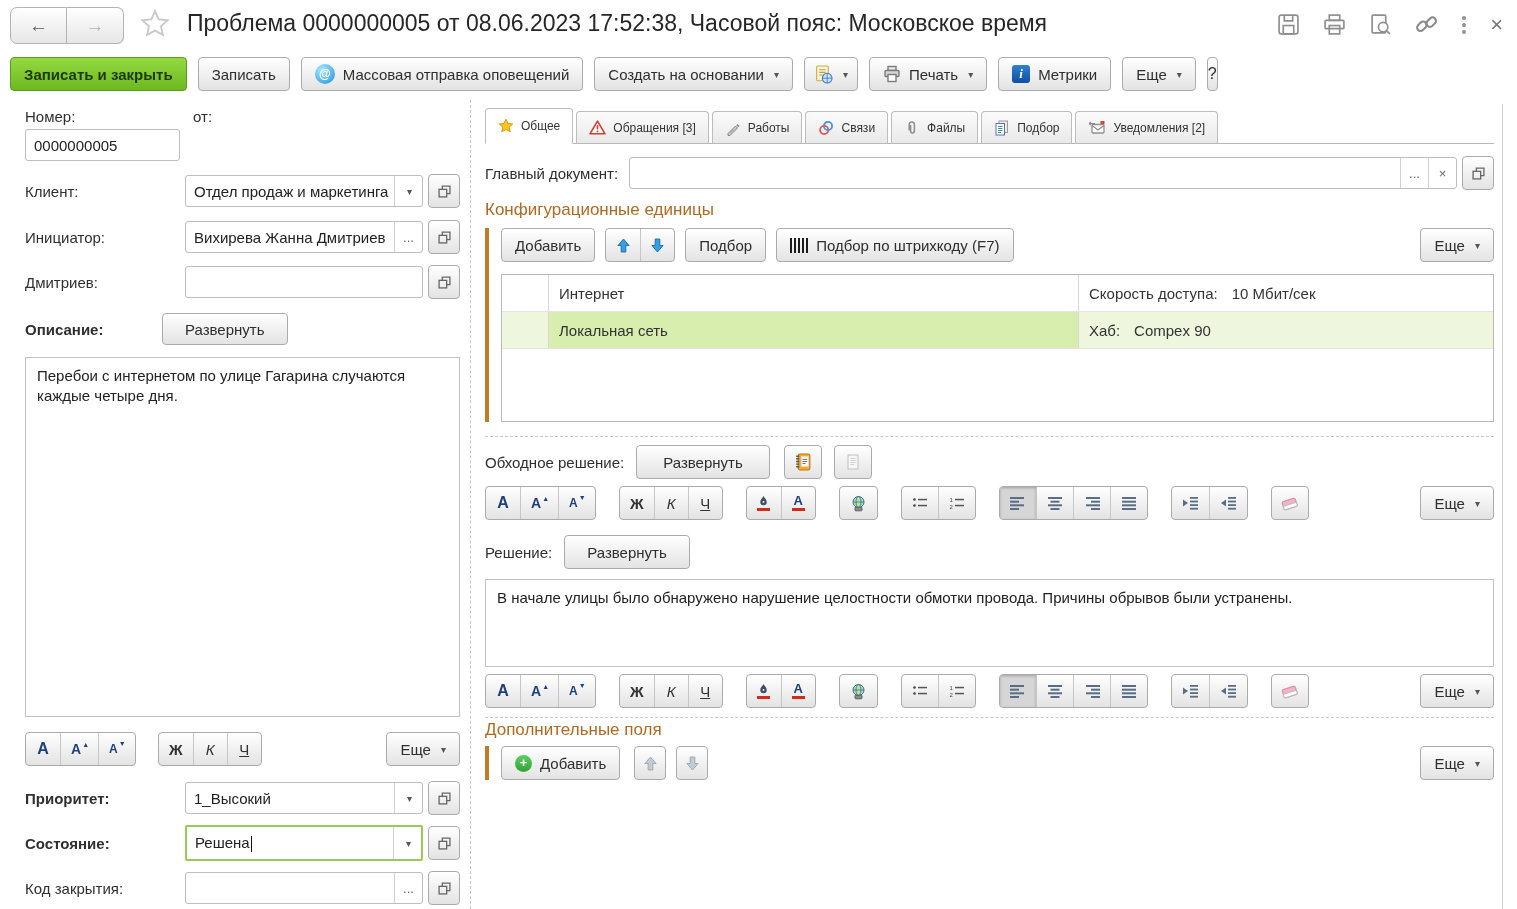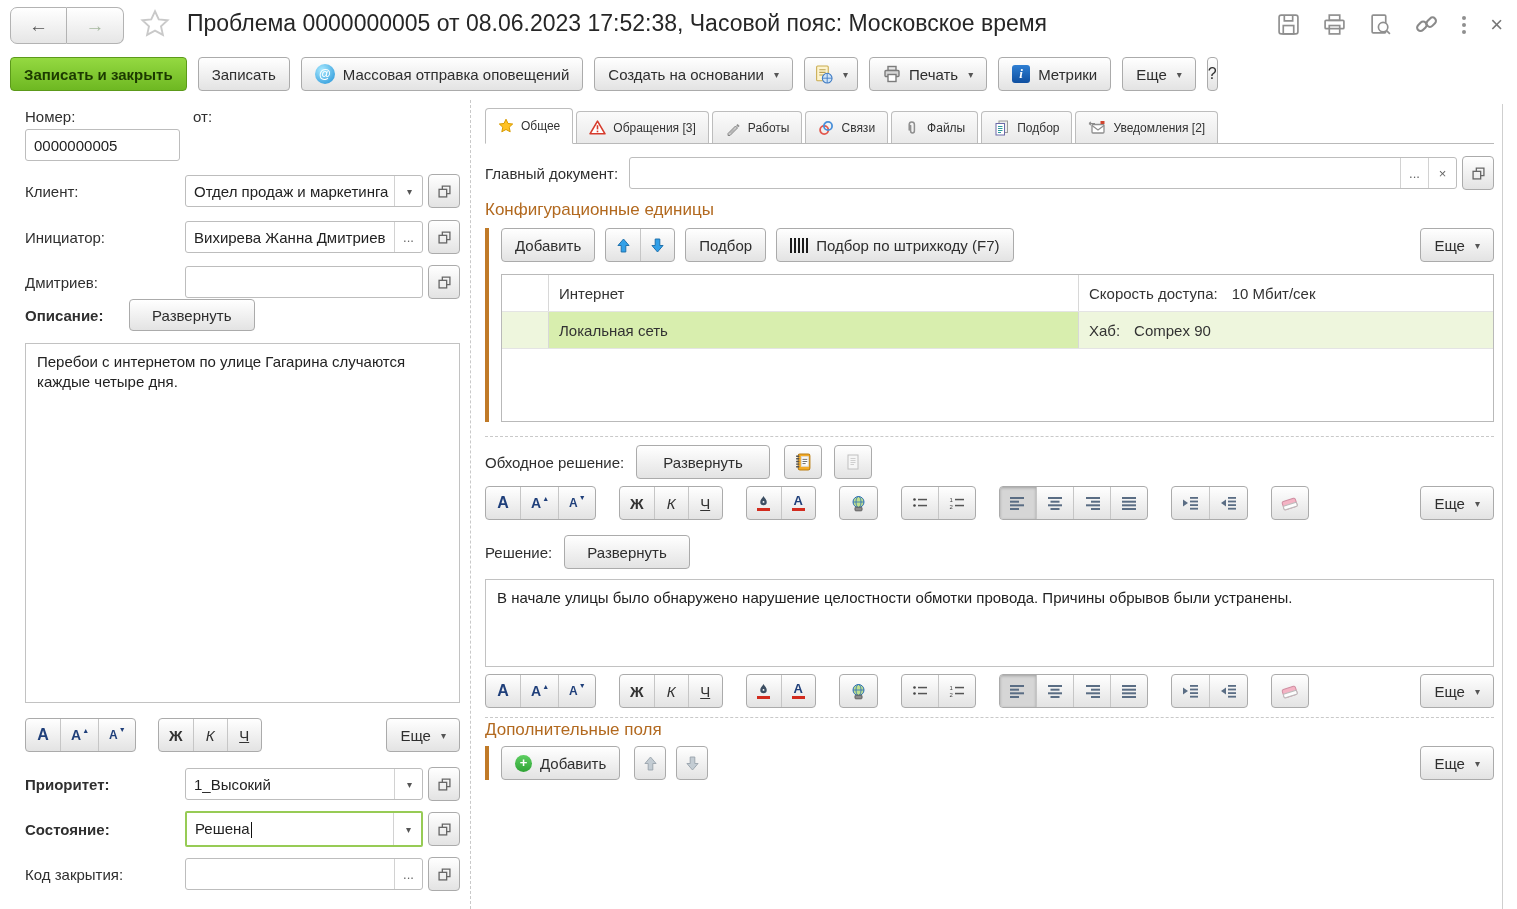--- a/index.html
+++ b/index.html
@@ -256,21 +256,21 @@
       <span class="txt"></span>
     </div>
     <span class="btn sq open-btn">
       <svg width="13" height="13" viewBox="0 0 12 12" fill="none" stroke="#666" stroke-width="1.2">
           <rect x="1" y="4" width="7" height="7"></rect>
           <path d="M4 4V1h7v7H8"></path>
         </svg>
     </span>
   </div>
 
-  <div class="lrow" style="">
+  <div class="lrow" style="margin-top:14px;gap:33px;">
     <span class="lbl b" style="width:104px;">Описание:</span>
     <span class="btn" style="height:32px;padding:0 22px;">
       <span>Развернуть</span>
     </span>
   </div>
 
   <div class="ta" style="margin-top:12px;height:360px;">
     <span>Перебои с интернетом по улице Гагарина случаются каждые четыре дня.</span>
   </div>
 

